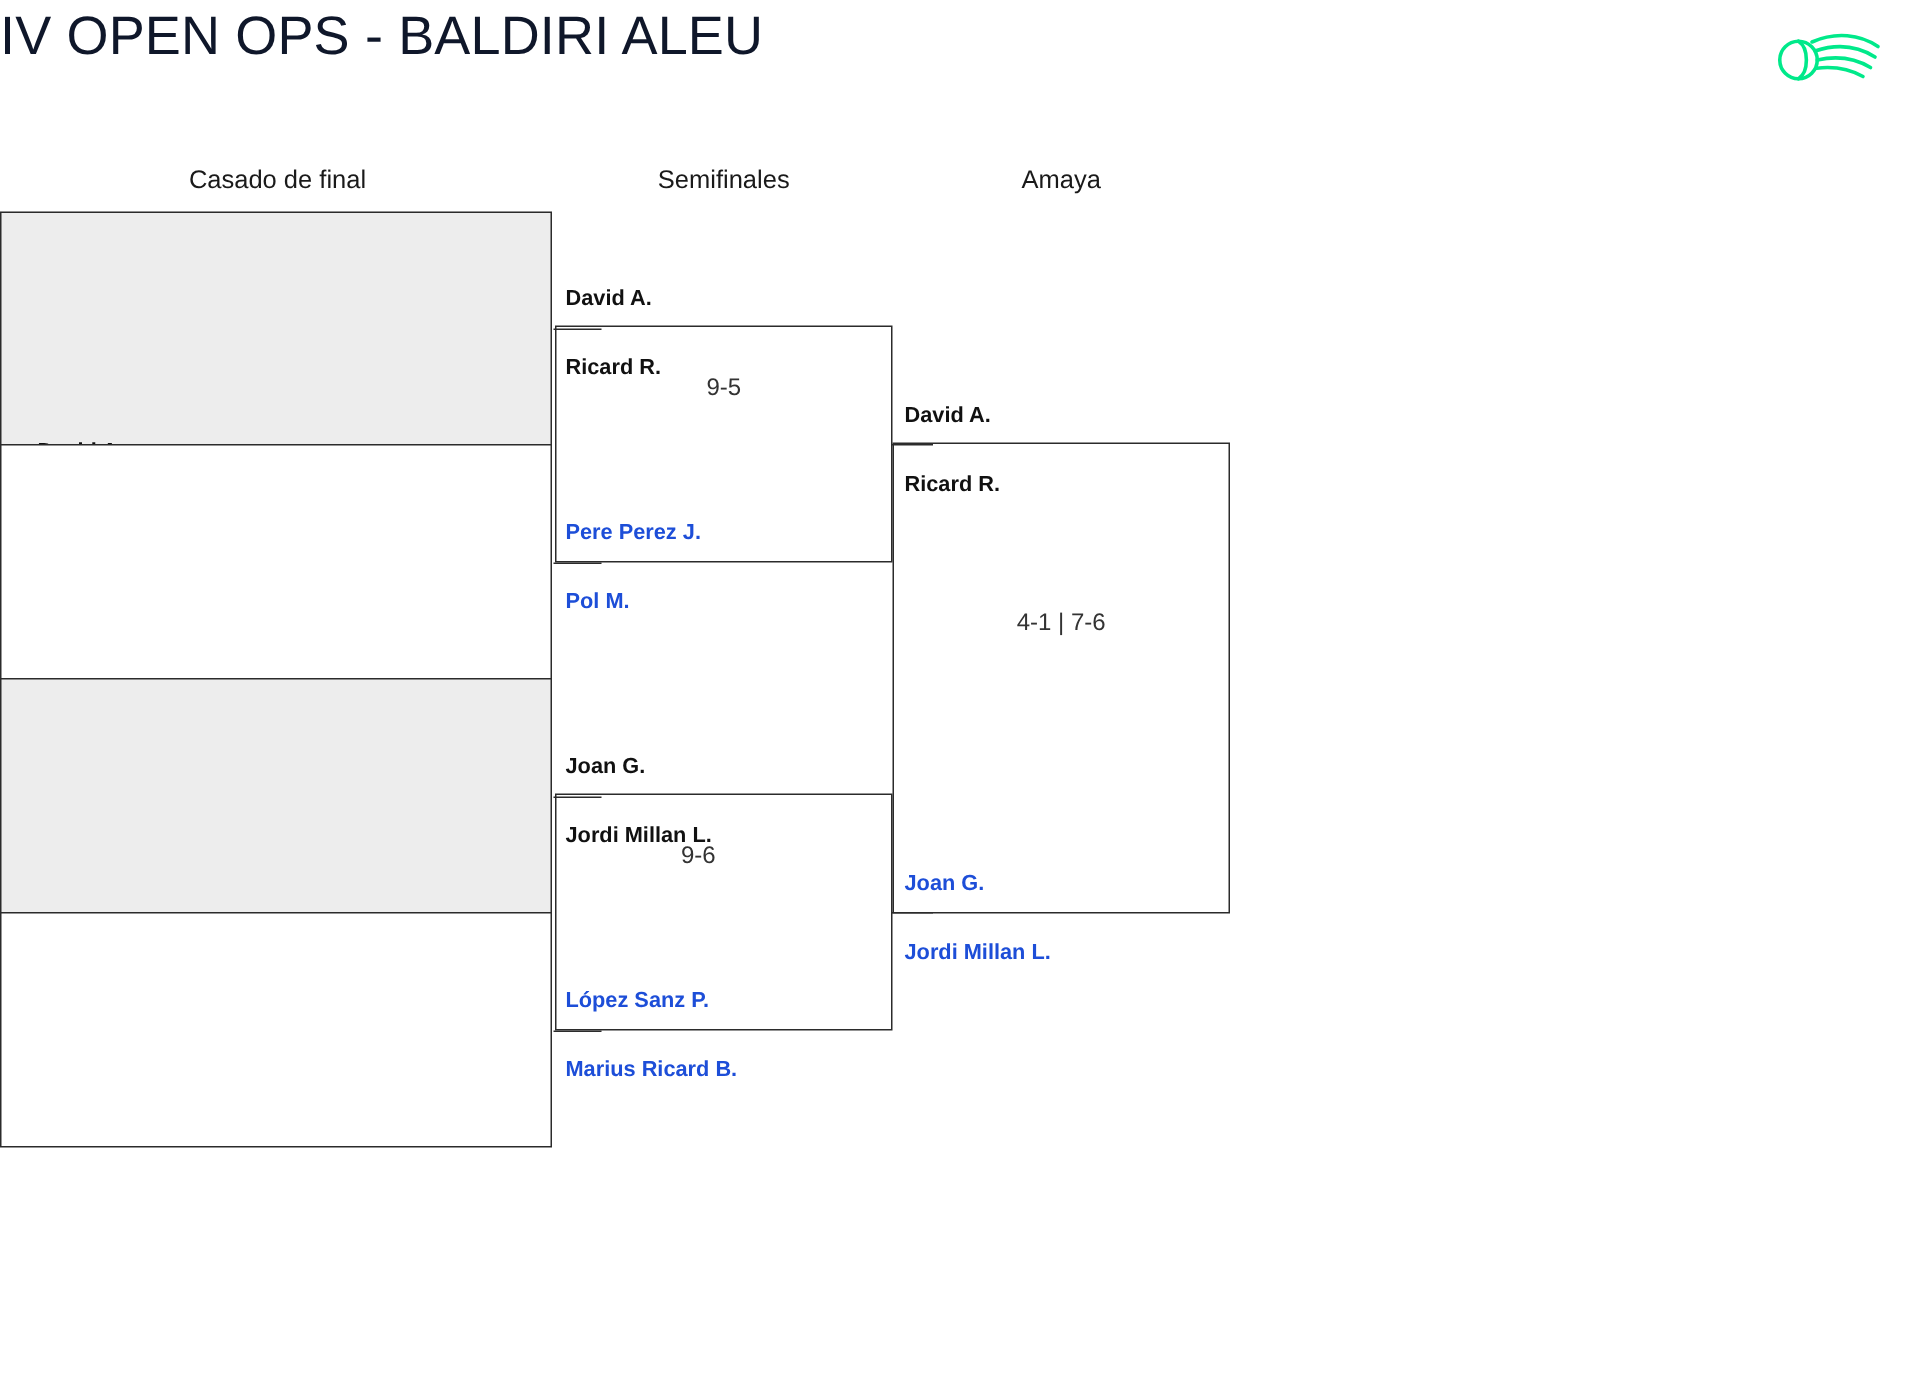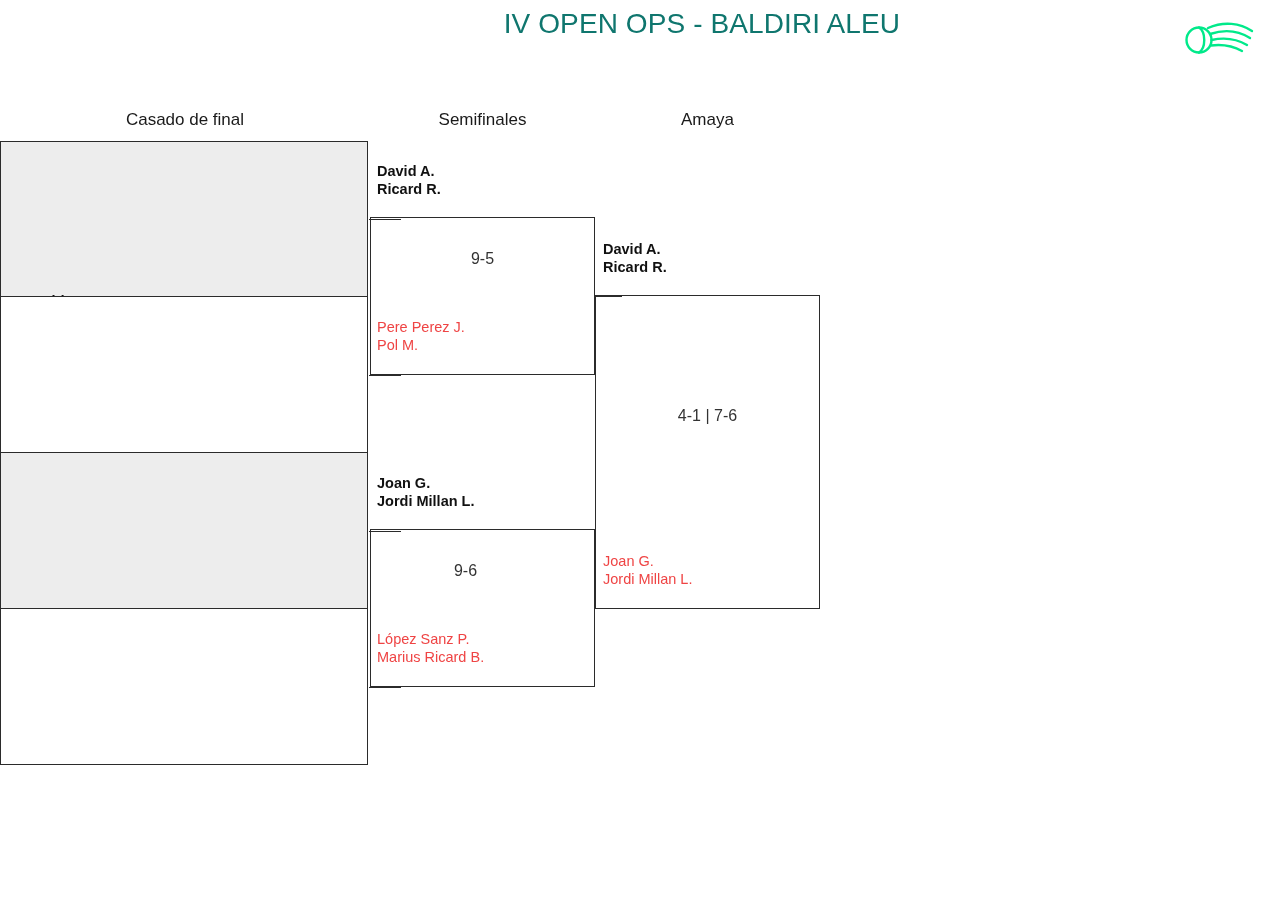--- a/index.html
+++ b/index.html
@@ -17,27 +17,26 @@
   }
 
   
   #header-title {
     position: absolute;
     left: 0px;
     top: 8px;
     width: 900px;
   }
   .title-line {
-    font-size: 28px;
+    font-size: 36px;
     line-height: 32px;
     font-weight: 400;
-    color: #0f766e;
+    color: #0f172a;
     letter-spacing: 0.1px;
     white-space: pre;
-    text-align: right;
   }
   .title-line.line1 { font-weight: 500; }
 
   #brand-logo {
     position: absolute;
     right: 24px;
     top: 14px;
     width: 72px;
     height: 52px;
   }
@@ -105,23 +104,23 @@
     box-sizing: border-box;
     background: transparent;
   }
 
   .sf-team, .f-team {
     position: absolute;
     font-size: 14.5px;
     line-height: 18px;
     white-space: nowrap;
   }
-  .sf-team .nm, .f-team .nm { display: block; }
+  .sf-team .nm, .f-team .nm { display: block; margin-top: 28px; }
   .sf-team.winner, .f-team.winner { color: #111111; font-weight: bold; }
-  .sf-team.loser,  .f-team.loser  { color: #ef4444; font-weight: normal; }
+  .sf-team.loser,  .f-team.loser  { color: #1d4ed8; font-weight: bold; }
 
   
   .connector {
     position: absolute;
     background: #2b2b2b;
   }
   .connector.h { height: 1px; }
 </style>
 </head>
 <body>

